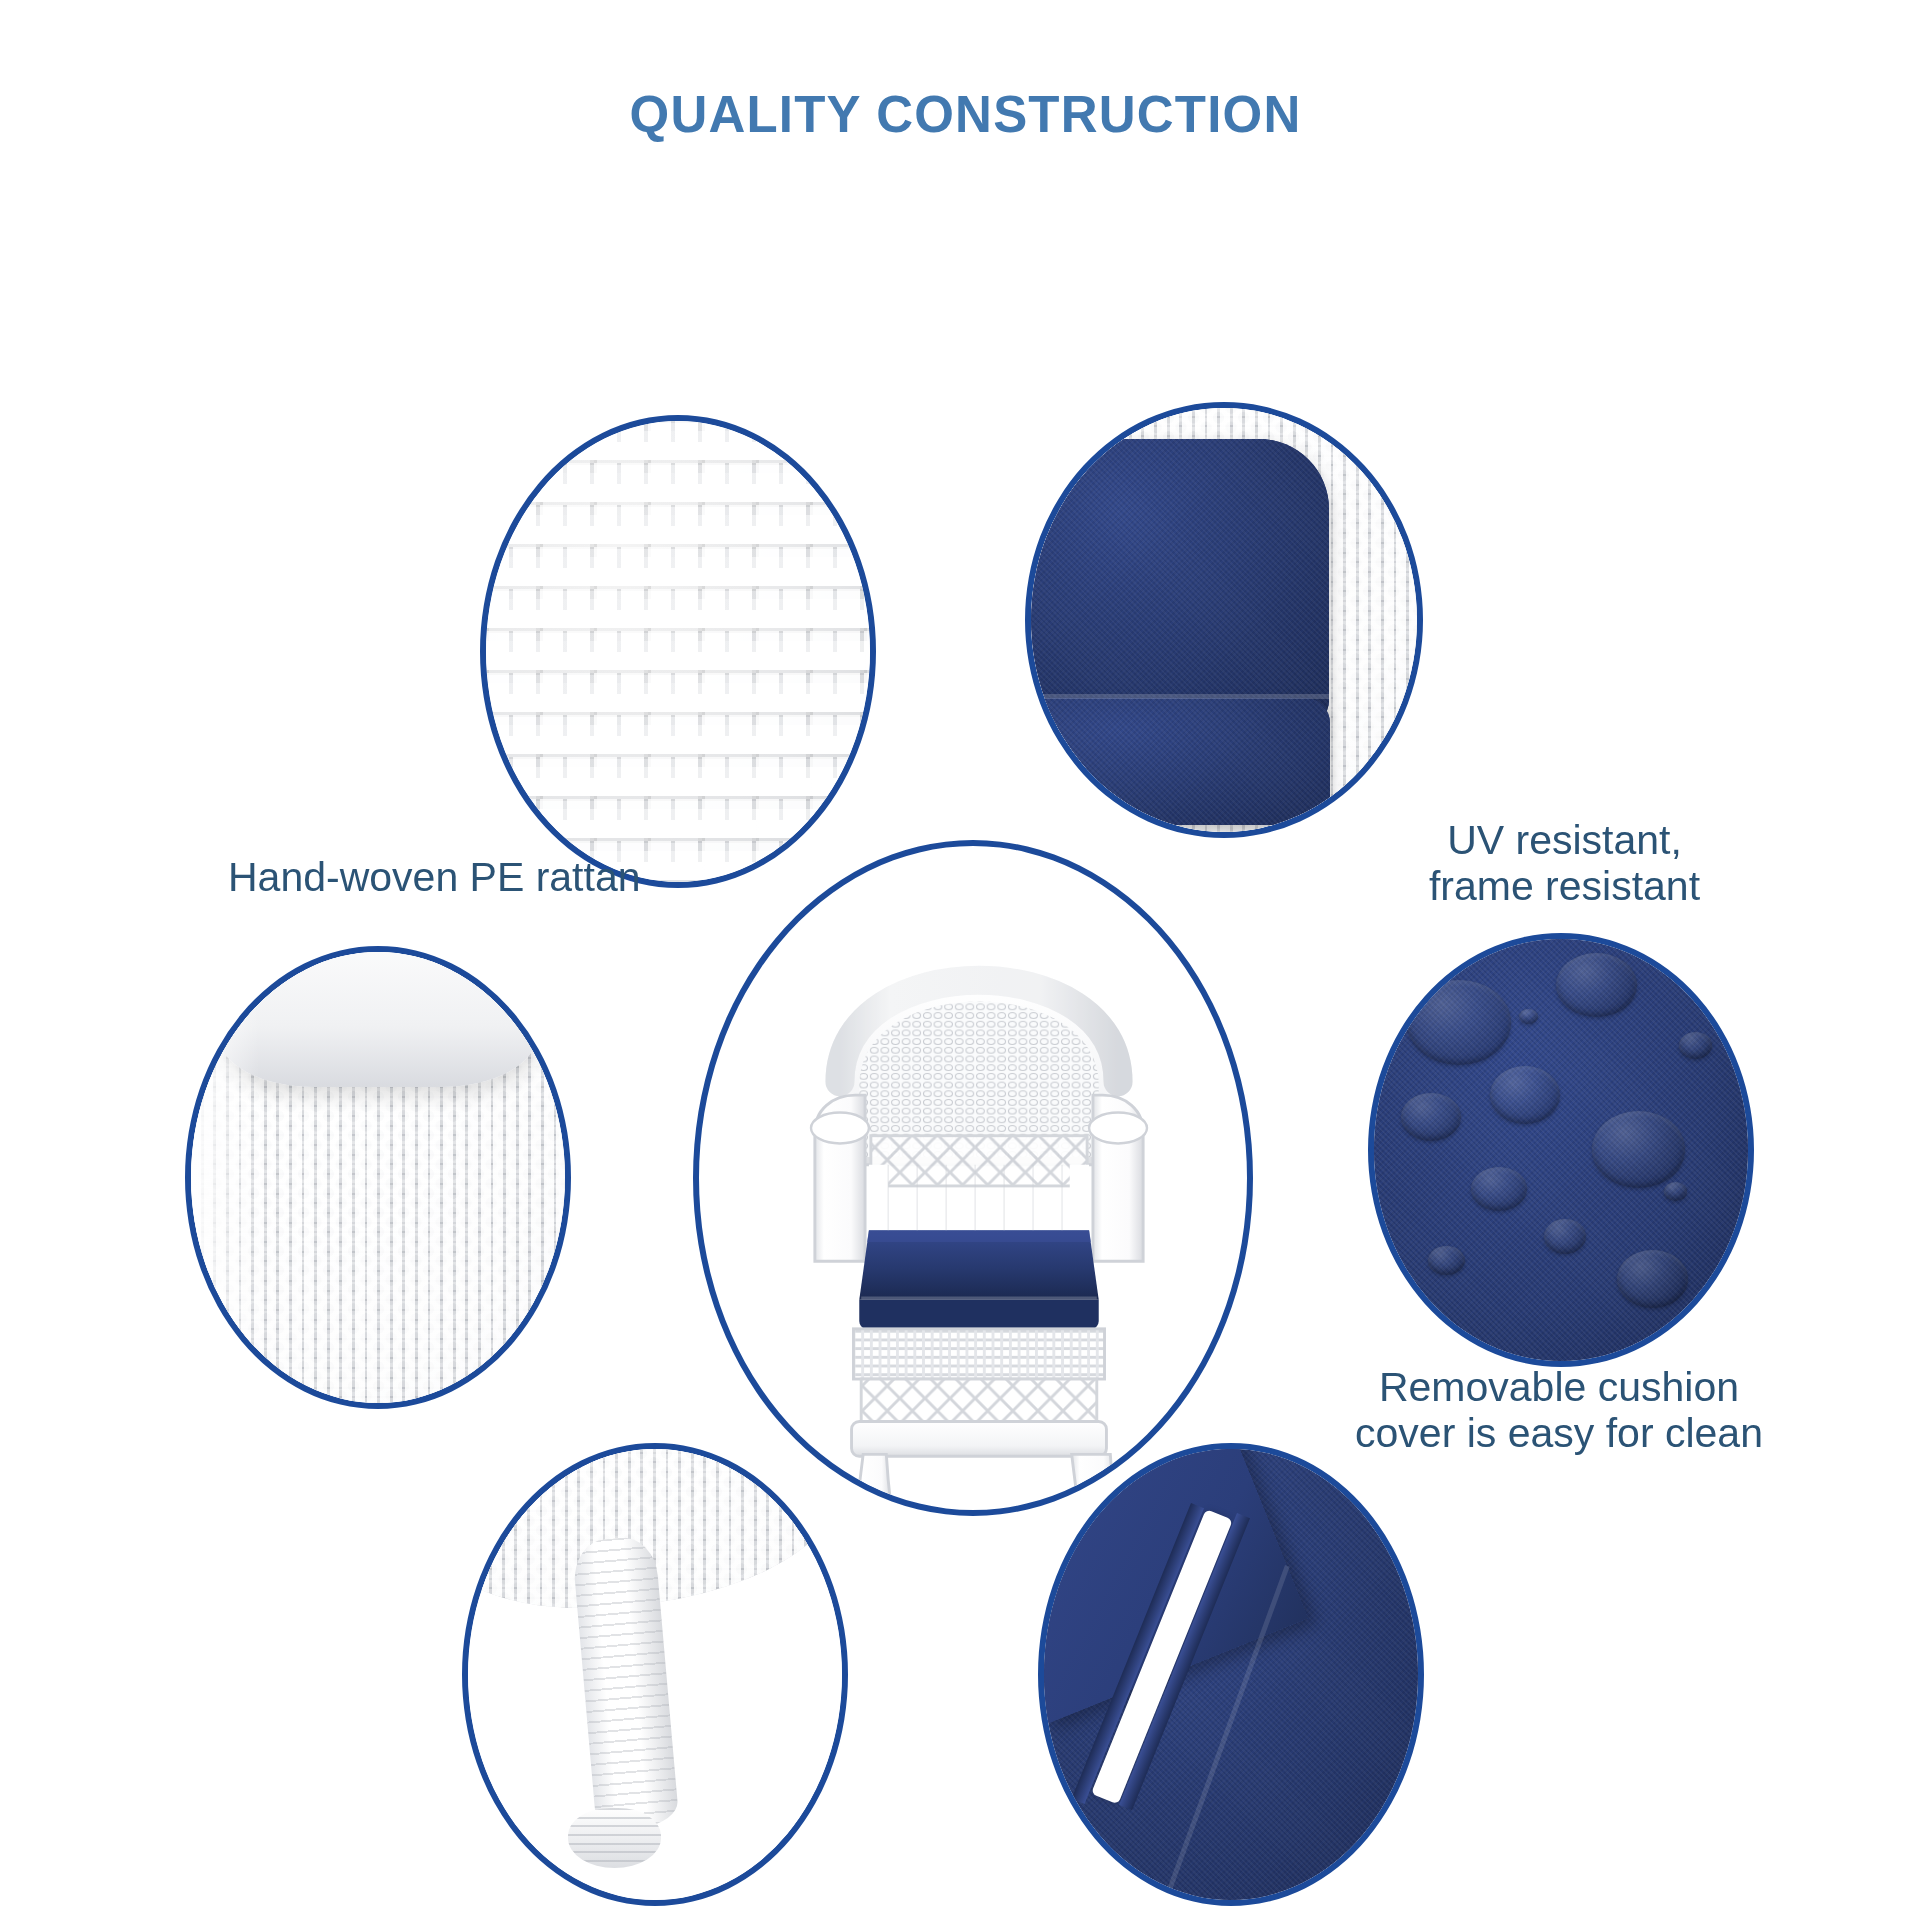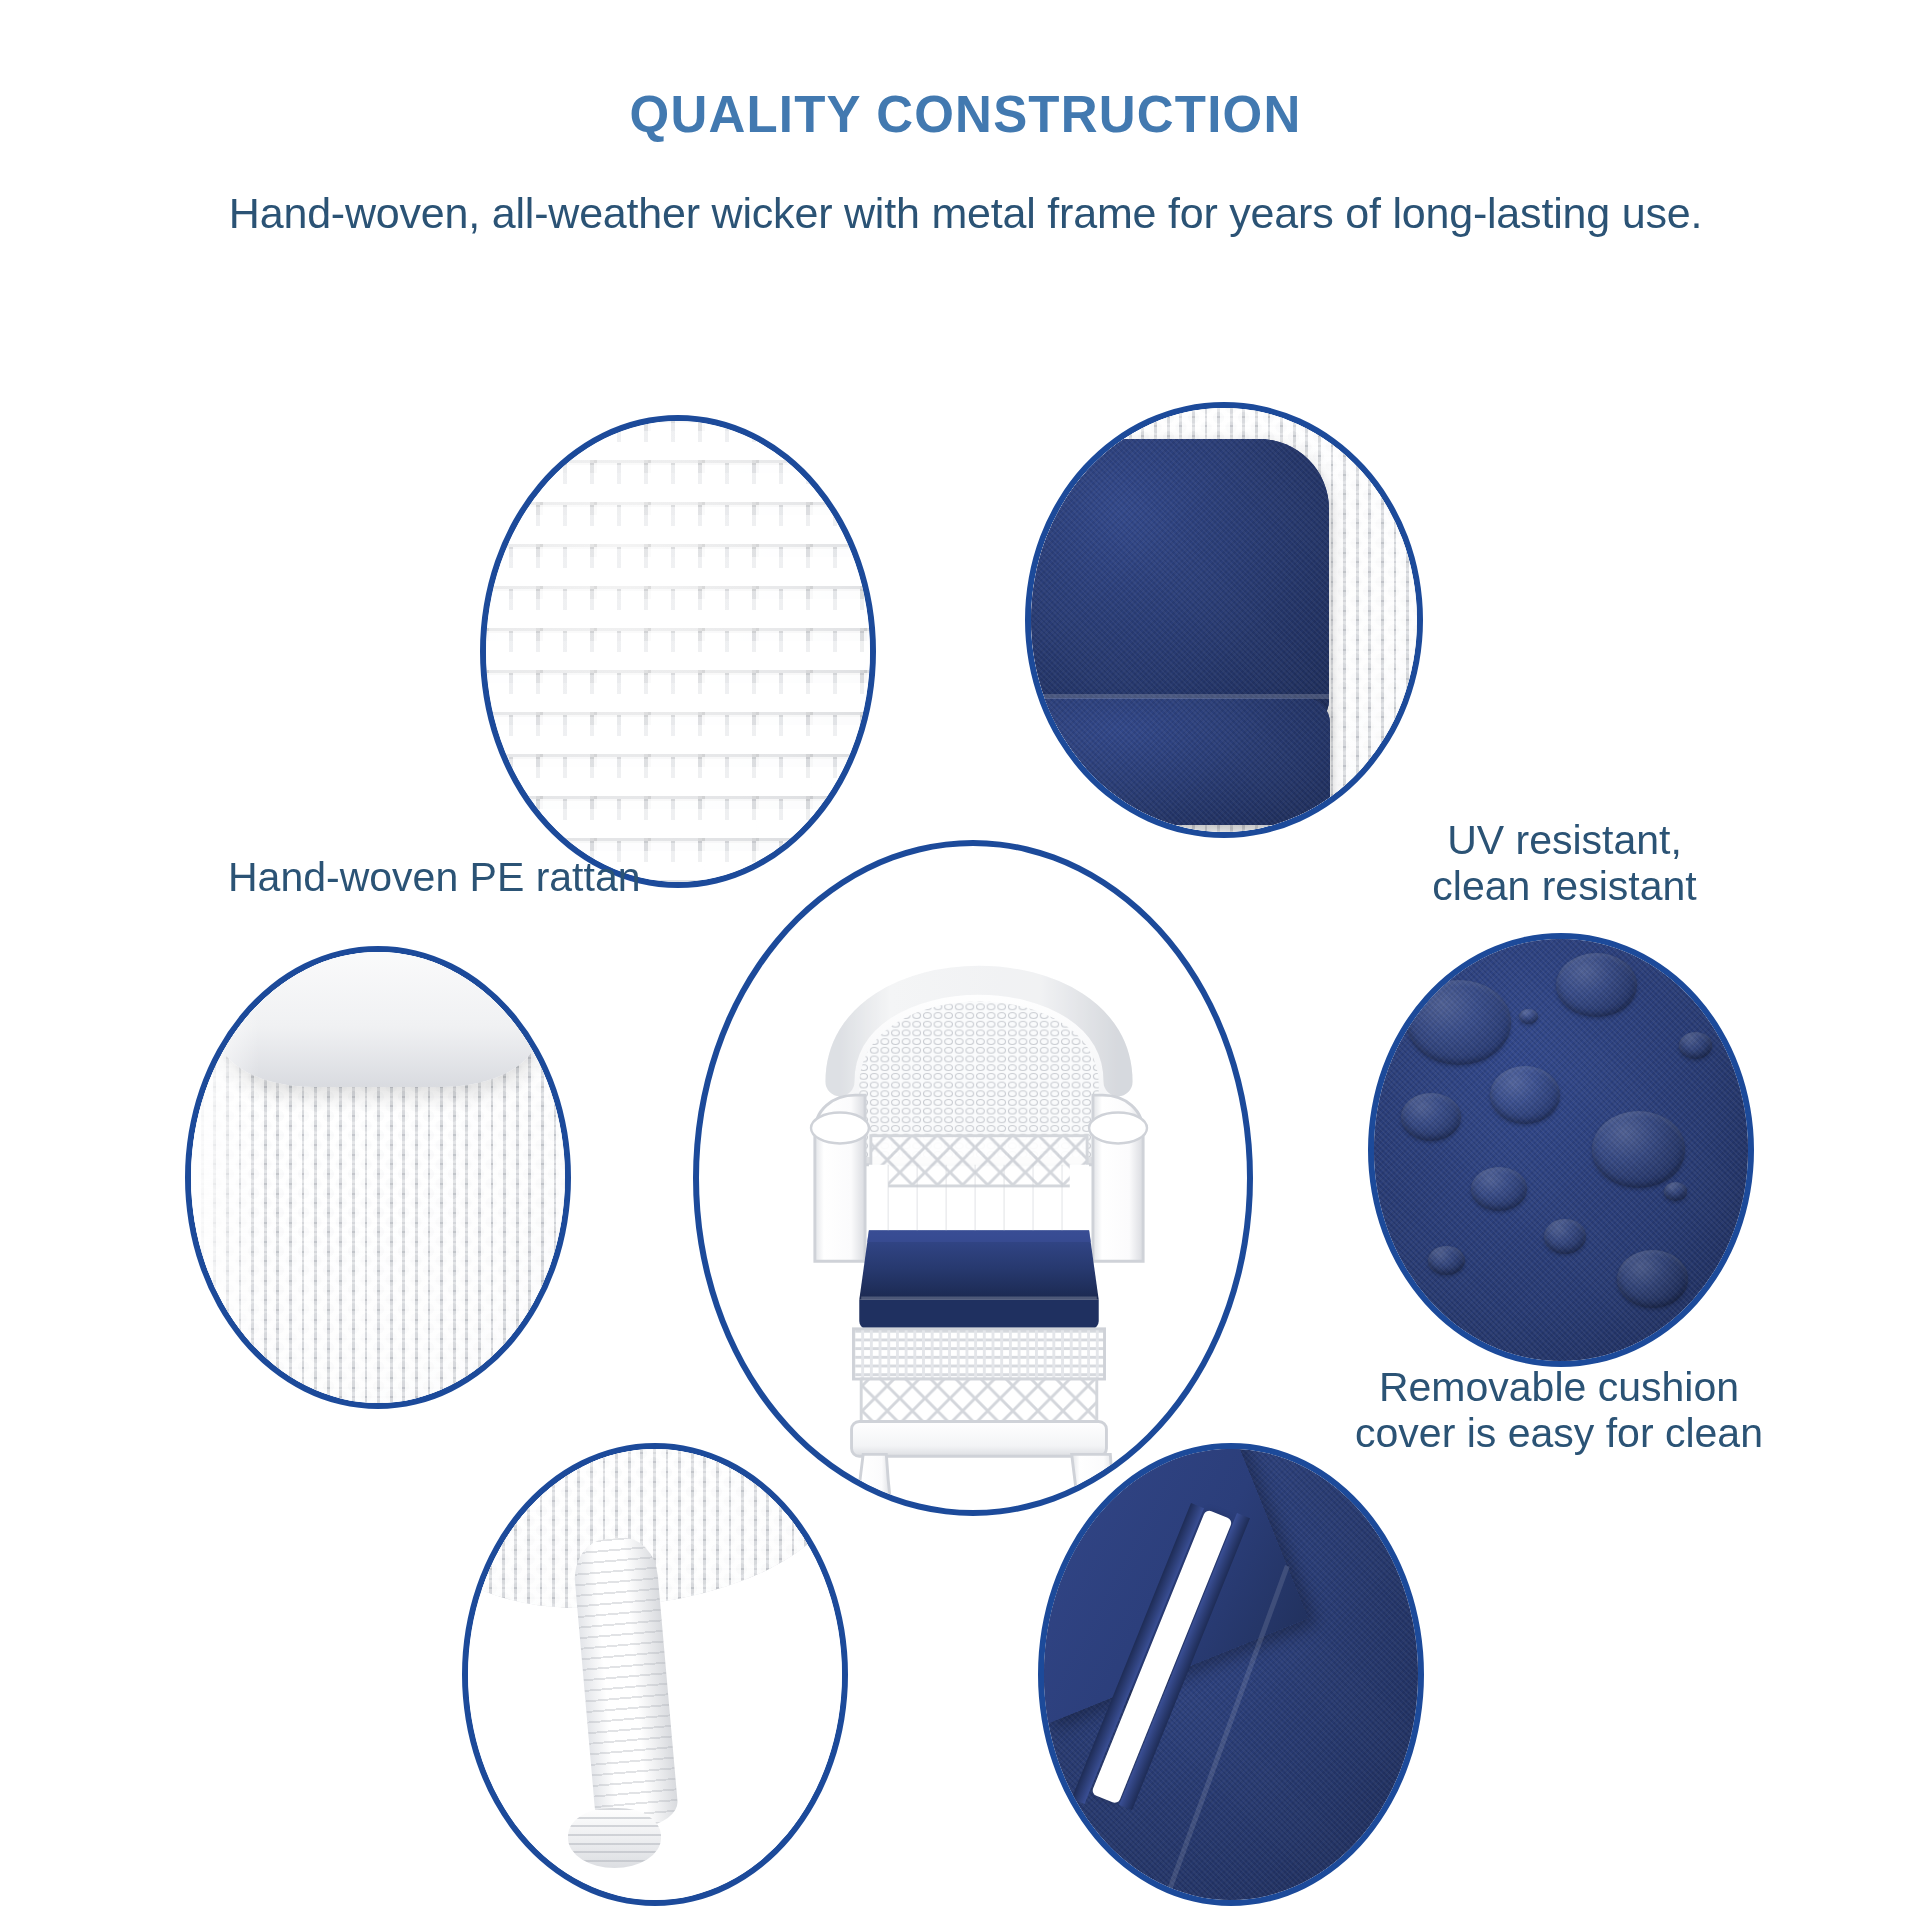--- a/index.html
+++ b/index.html
@@ -166,21 +166,20 @@
   .c5 { z-index: 3; }
   .c6 { z-index: 3; }
   .c-center { z-index: 6; }
   .caption { z-index: 8; }
 </style>
 </head>
 <body>
 
 <div class="header">
   <h1 class="page-title">QUALITY CONSTRUCTION</h1>
-  <p class="page-subtitle">Hand-woven, all-weather wicker with metal frame for years of long-lasting use.</p>
 </div>
 
 <div class="features">
 
   <div class="circle c1" style="left:480px; top:399px; width:396px; height:473px;">
     <div class="circle-inner">
       <div class="tex-basket"></div>
     </div>
   </div>
 
@@ -373,20 +372,20 @@
         <g opacity=".35" stroke="#c9ccd2" stroke-width="1.6">
           <path d="M196 330 V398 M226 330 V398 M256 330 V398 M286 330 V398 M316 330 V398 M346 330 V398 M376 330 V398"></path>
         </g>
       </svg>
     </div>
   </div>
 
   <div class="caption" style="left:228px; top:838px; width:541px;">Hand-woven PE rattan</div>
 
   <div class="caption center" style="left:1352px; top:801px; width:425px;">UV resistant,
-clean resistant</div>
+frame resistant</div>
 
 
   <div class="caption center" style="left:1332px; top:1348px; width:454px;">Removable cushion
 cover is easy for clean</div>
 
 </div>
 
 
 </body></html>

